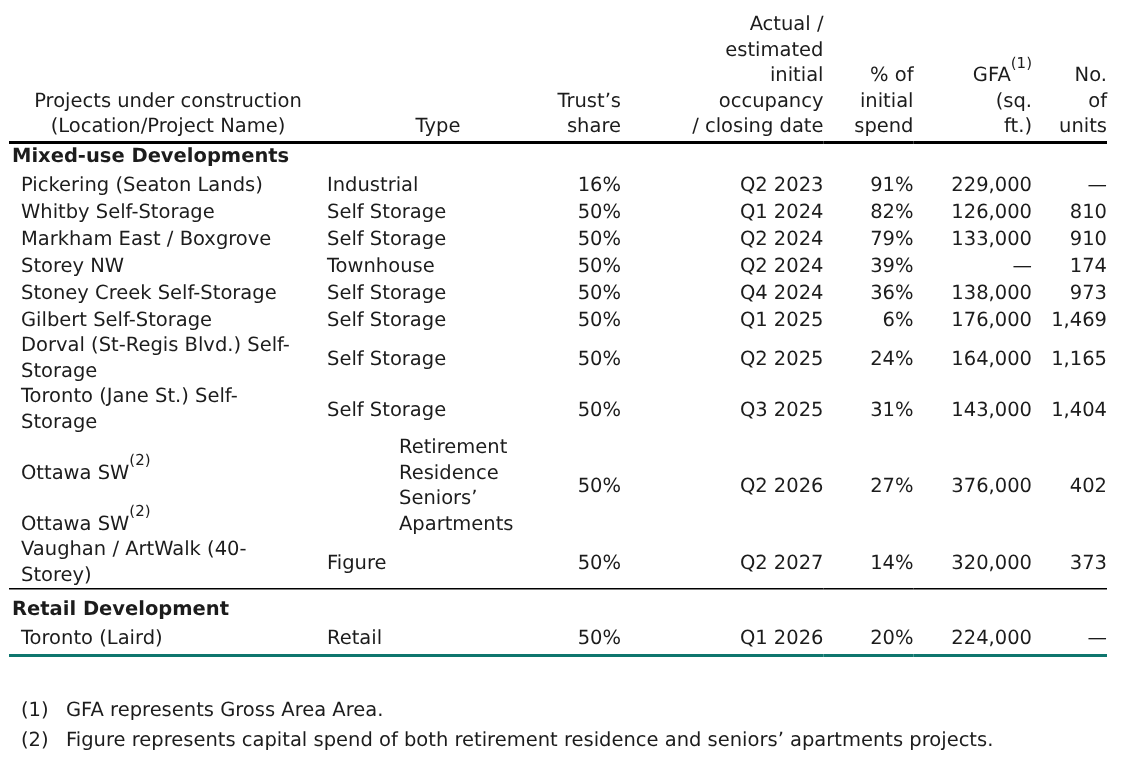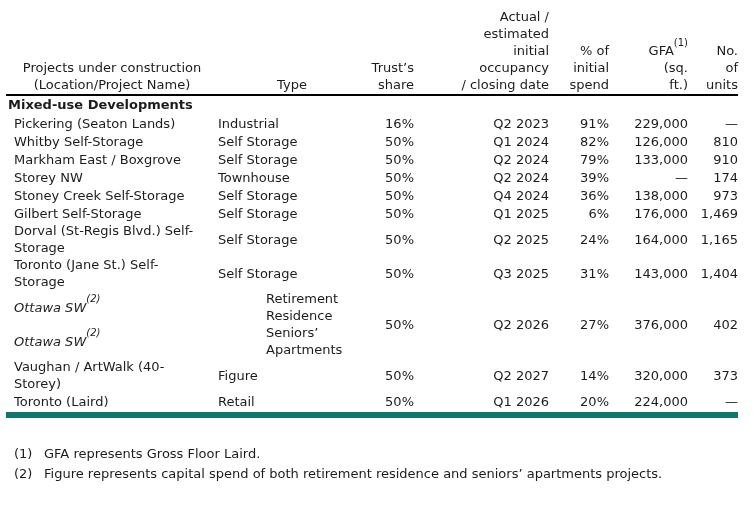--- a/index.html
+++ b/index.html
@@ -25,27 +25,27 @@
   .c-name span { white-space:pre-line; }
   .c-type { text-align:left; }
   .c-num  { text-align:right; }
 
   tr.section td {
     font-weight:bold; padding-left:2px; padding-top:0; padding-bottom:1px;
   }
   tr.section.ruled td {
     border-top:1px solid #000; padding-top:5px;
   }
-  tr.last td { border-bottom:6px solid #0f766e; padding-bottom:2px; }
+  tr.last td { border-bottom:2px solid #0f766e; padding-bottom:2px; }
 
   .sup { font-size:10px; position:relative; top:-4px; line-height:0; }
 
   
   tr.merged td { height:68px; }
-  .half { height:34px; display:flex; align-items:center;font-style:italic; }
+  .half { height:34px; display:flex; align-items:flex-end; }
   .typeline { line-height:17px;margin-left:48px; }
 
   .footnotes { margin-top:26px; margin-left:8px; }
   .footnote { display:flex; line-height:20px; }
   .fn-marker { width:30px; flex:0 0 30px; }
 </style>
 </head>
 <body>
 
 <div class="page">
@@ -209,36 +209,39 @@
         <td class="c-name"><span>Vaughan / ArtWalk (40-
 Storey)</span></td>
         <td class="c-type">Figure</td>
         <td class="c-num">50%</td>
         <td class="c-num">Q2 2027</td>
         <td class="c-num">14%</td>
         <td class="c-num">320,000</td>
         <td class="c-num">373</td>
       </tr>
 
+      <tr class="section ruled">
+        <td colspan="7">Retail Development</td>
+      </tr>
 
       <tr class="single last">
         <td class="c-name"><span>Toronto (Laird)</span></td>
         <td class="c-type">Retail</td>
         <td class="c-num">50%</td>
         <td class="c-num">Q1 2026</td>
         <td class="c-num">20%</td>
         <td class="c-num">224,000</td>
         <td class="c-num">—</td>
       </tr>
     </tbody>
   </table>
 
   <div class="footnotes">
     <div class="footnote">
       <span class="fn-marker">(1)</span>
-      <span>GFA represents Gross Floor Laird.</span>
+      <span>GFA represents Gross Area Area.</span>
     </div>
     <div class="footnote">
       <span class="fn-marker">(2)</span>
       <span>Figure represents capital spend of both retirement residence and seniors’ apartments projects.</span>
     </div>
   </div>
 </div>
 
 </body></html>

